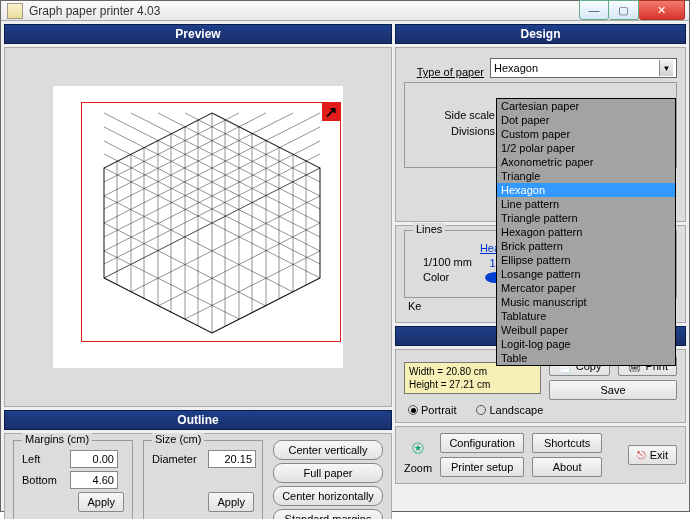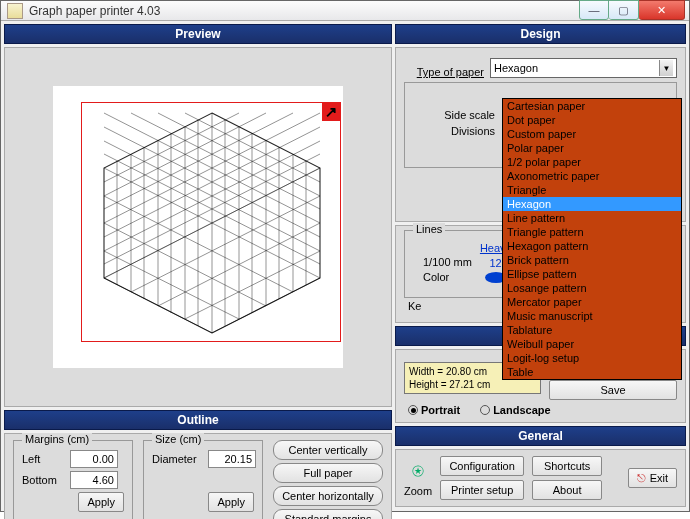--- a/index.html
+++ b/index.html
@@ -50,31 +50,31 @@
 
 
 .lines-body { display:flex; align-items:center; gap:8px; padding:6px 10px 10px;}
 .lines-col { display:flex; flex-direction:column; gap:3px; font-size:11px;}
 .blue { color:#0033cc; }
 
 
 .printing-body { padding:6px 8px; display:grid; grid-template-columns:1fr auto auto; gap:4px 8px; align-items:center;}
 .infobox { border:1px solid #777; background:#f6f0b7; font-size:10px; padding:2px 4px; line-height:1.3; grid-row: span 2;}
 .radio { display:flex; align-items:center; gap:3px; font-size:11px;}
-.orient-row { grid-column:1 / 4; display:flex; gap:20px; padding:0 4px;font-weight:bold; }
+.orient-row { grid-column:1 / 4; display:flex; gap:20px; padding:0 4px; }
 .btnicon { display:flex; align-items:center; gap:4px;}
 
 
 .general-body { display:flex; align-items:center; padding:6px 8px; gap:8px;}
 .zoom-col { display:flex; flex-direction:column; align-items:center; gap:2px; font-size:11px;}
 .btncol { display:flex; flex-direction:column; gap:4px;}
 .exitbtn { display:flex; align-items:center; gap:4px; margin-left:auto;}
 
 
-.dropdown { position:absolute; left:106px; top:50px; width:180px; background:#c2410c; border:1px solid #000; z-index:100; }
+.dropdown { position:absolute; left:100px; top:50px; width:180px; background:#a3a3a3; border:1px solid #000; z-index:100; }
 .dropdown .item { padding:1px 4px; font-size:11px; cursor:default;}
 .dropdown .item.selected { background:#3399ff; color:#fff; }
 
 .hex-path { stroke:#000; stroke-width:0.5; fill:none; opacity:0.85;}
 </style>
 </head>
 <body>
 
 <div class="window">
   <div class="titlebar">
@@ -199,36 +199,35 @@
             </div>
           <div class="formrow">
               <span class="label" style="text-decoration:none;">Divisions</span>
             </div>
         </div>
 
         <div class="dropdown" id="dropdown-list">
             <div class="item">Cartesian paper</div>
             <div class="item">Dot paper</div>
             <div class="item">Custom paper</div>
-            <div class="item">Polar paper</div>
             <div class="item">1/2 polar paper</div>
             <div class="item">Axonometric paper</div>
             <div class="item">Triangle</div>
             <div class="item selected">Hexagon</div>
             <div class="item">Line pattern</div>
             <div class="item">Triangle pattern</div>
             <div class="item">Hexagon pattern</div>
             <div class="item">Brick pattern</div>
             <div class="item">Ellipse pattern</div>
             <div class="item">Losange pattern</div>
             <div class="item">Mercator paper</div>
             <div class="item">Music manuscript</div>
             <div class="item">Tablature</div>
             <div class="item">Weibull paper</div>
-            <div class="item">Logit-log setup</div>
+            <div class="item">Logit-log page</div>
             <div class="item">Table</div>
           </div>
       </div>
 
       <div class="panel-body" style="padding:4px 8px 8px; position:relative;">
         <div class="groupbox" style="padding:4px 8px;">
           <div class="legend">Lines</div>
           <div class="lines-body">
             <div class="lines-col">
               <span>&nbsp;</span>
@@ -270,21 +269,20 @@
               </span>
               <span>Portrait</span>
             </label>
           <label class="radio">
               <span style="width:10px;height:10px;border:1px solid #555;border-radius:50%;"></span>
               <span>Landscape</span>
             </label>
         </div>
       </div>
 
-      <div class="panel-hdr">General</div>
       <div class="panel-body general-body">
         <div class="zoom-col">
           <span style="font-size:20px;color:#0a6;">⍟</span>
           <span>Zoom</span>
         </div>
         <div class="btncol">
           <button class="btn" style="width:84px;">Configuration</button>
           <button class="btn" style="width:84px;">Printer setup</button>
         </div>
         <div class="btncol">

